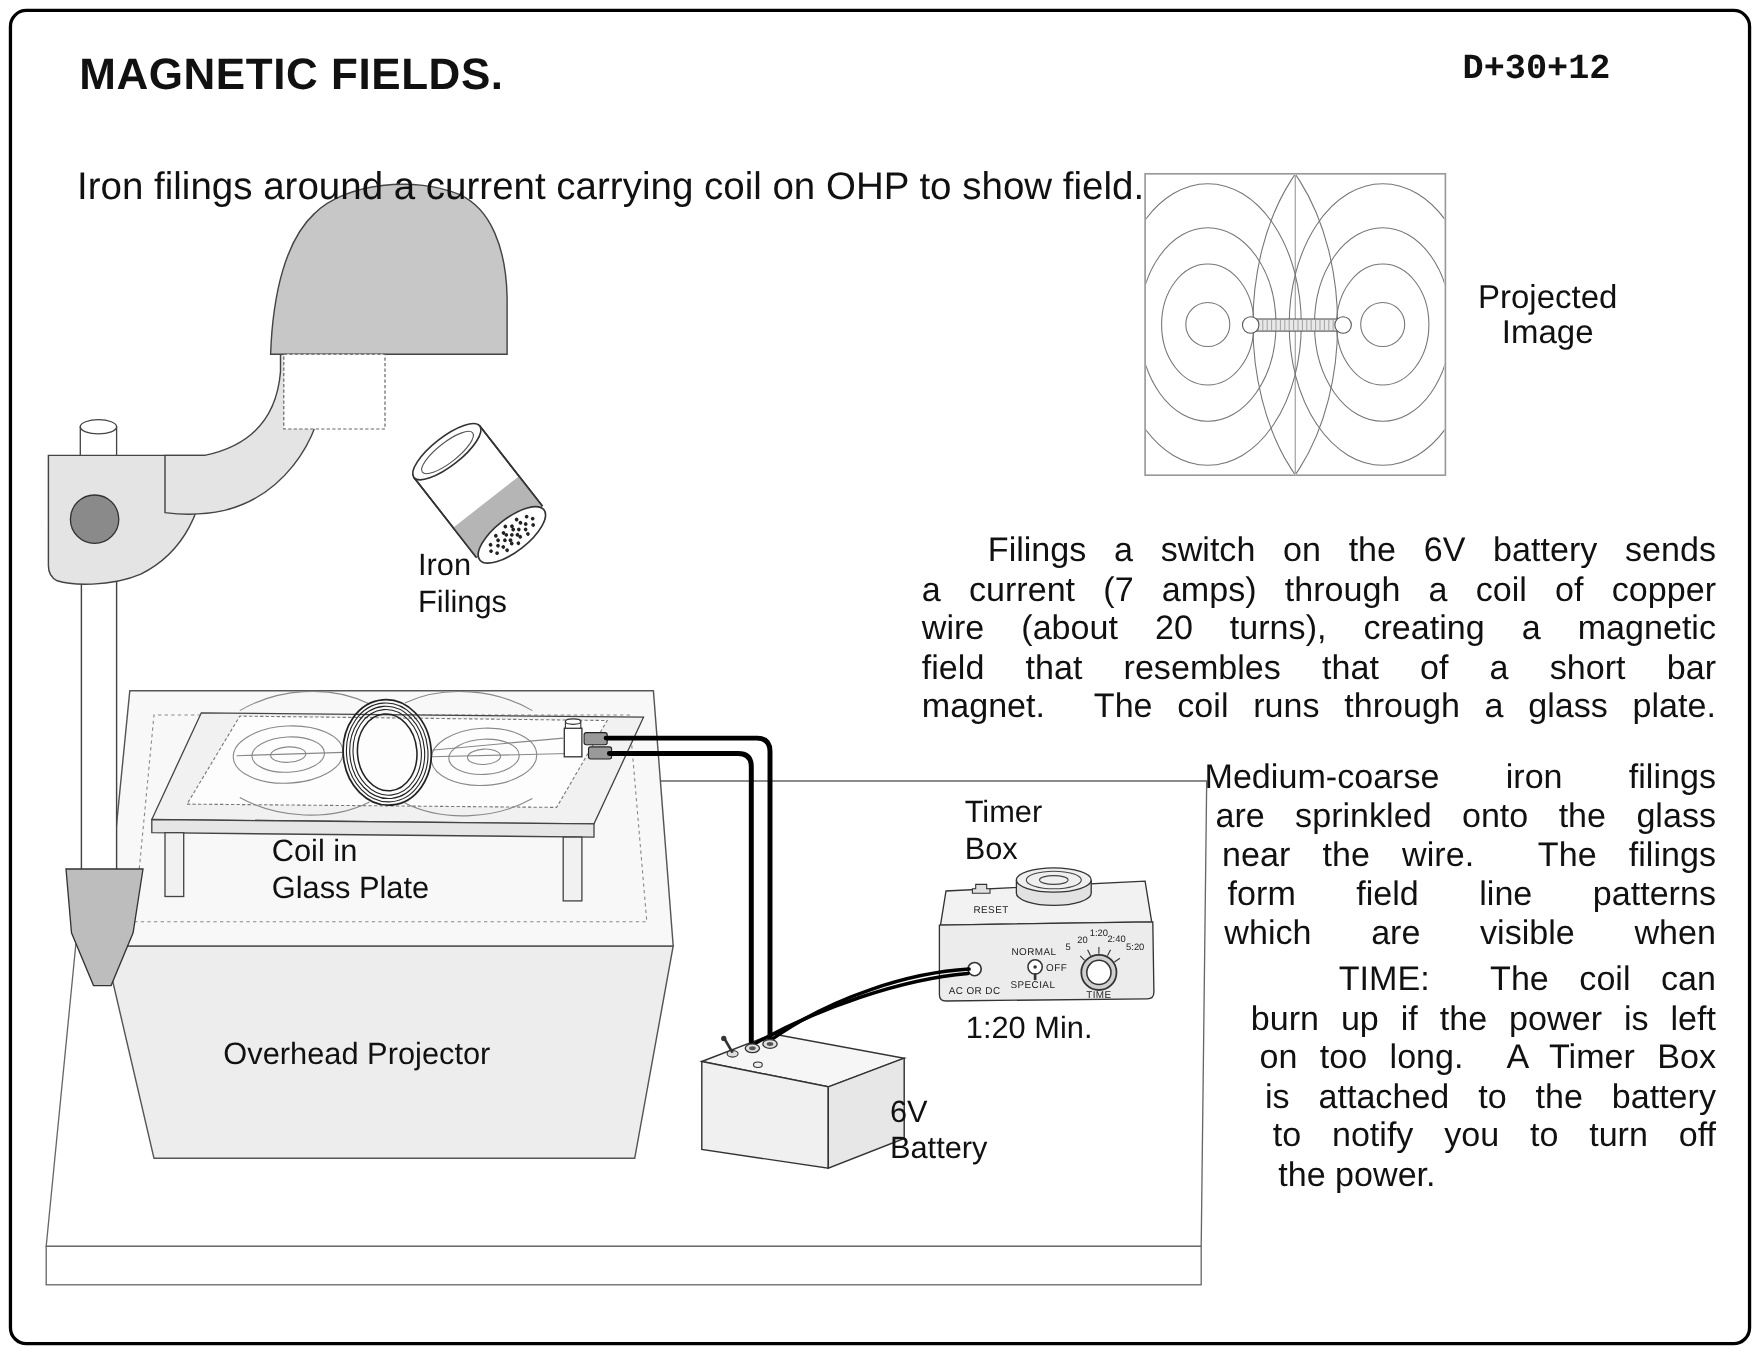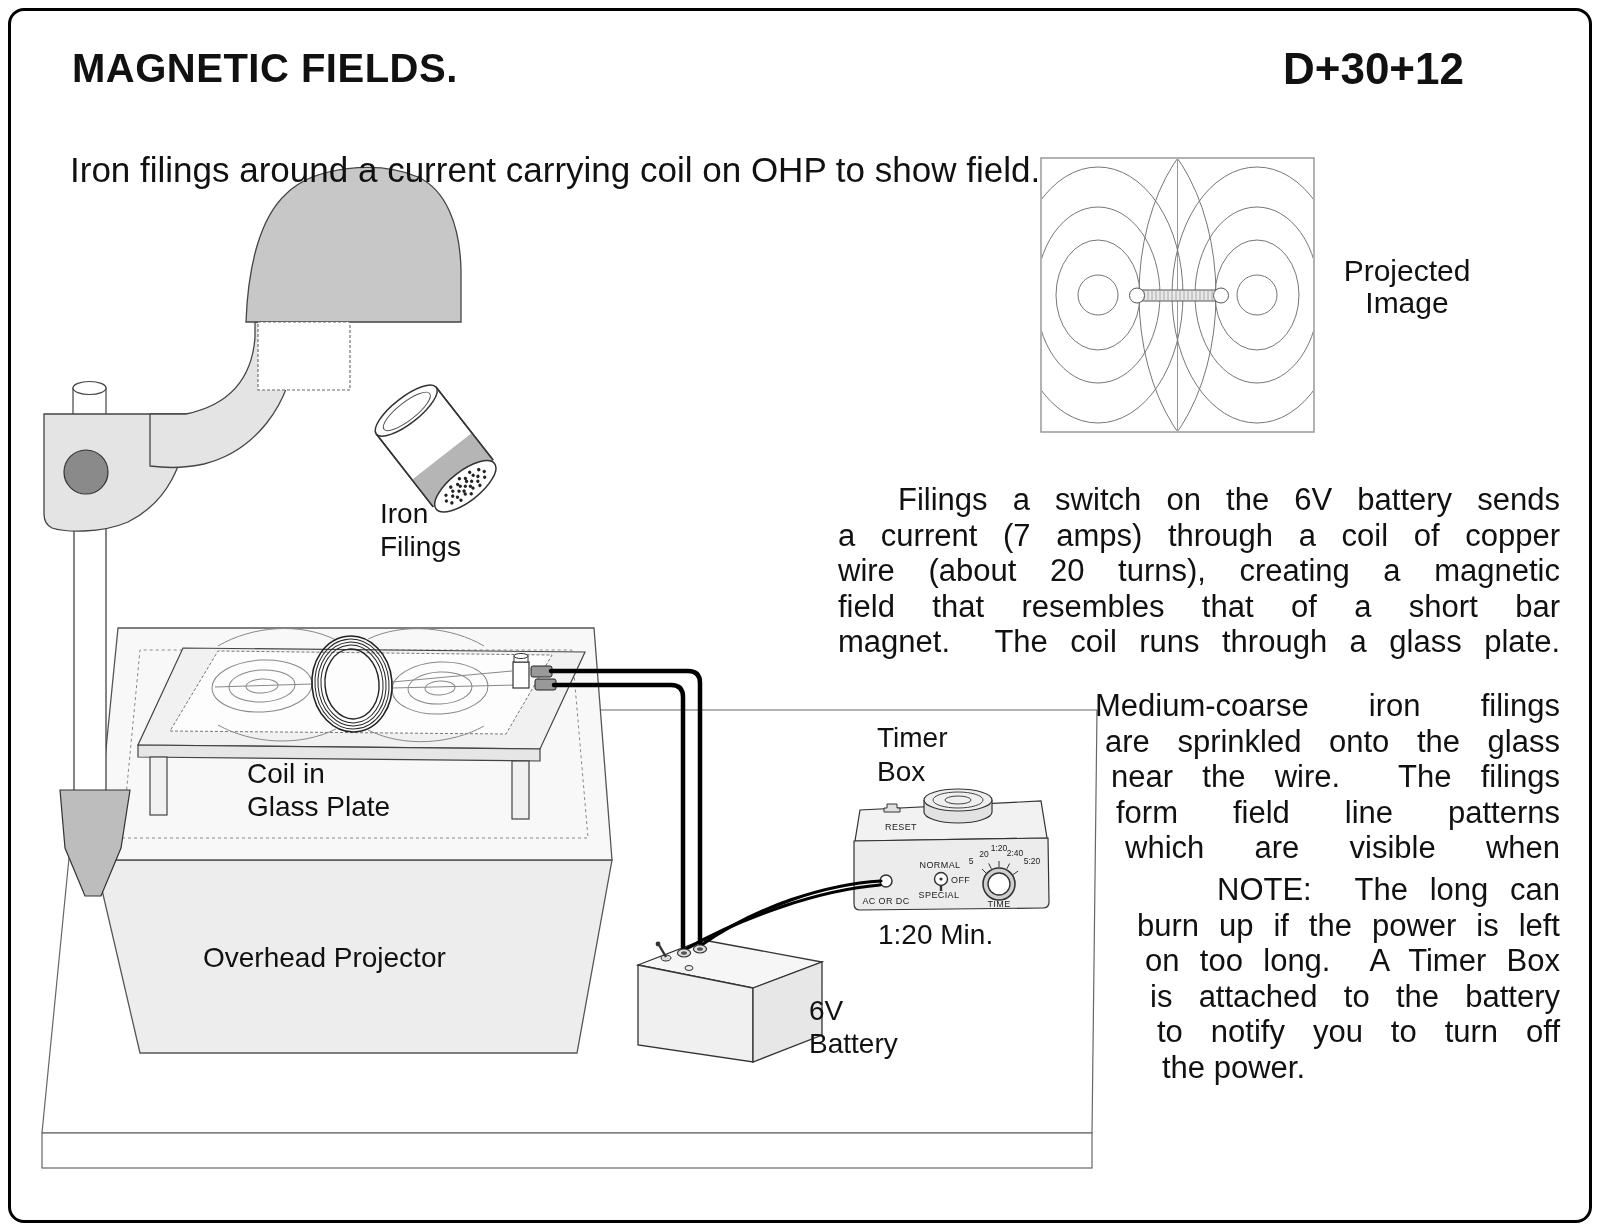--- a/index.html
+++ b/index.html
@@ -1,38 +1,38 @@
 <!DOCTYPE html>
 <html><head>
 <meta charset="utf-8">
 <style>
   html,body{margin:0;padding:0;background:#fff;}
   body{width:1600px;height:1231px;position:relative;font-family:"Liberation Sans",sans-serif;color:#111;overflow:hidden;}
   .abs{position:absolute;}
   #page-border{left:8px;top:8px;width:1578px;height:1209px;border:3px solid #000;border-radius:16px;}
   #title{left:72px;top:46px;font-size:40px;font-weight:bold;letter-spacing:.5px;}
-  #code{left:1240px;top:44px;width:224px;font-size:44px;font-weight:bold;text-align:right;}
+  #code{left:1240px;top:44px;width:224px;font-size:32px;font-weight:bold;text-align:right;font-family:Liberation Mono, monospace;}
   #subtitle{left:70px;top:150px;font-size:35px;}
   .dlabel{font-size:28px;text-align:left;line-height:33px;}
   #lbl-projected{left:1322px;top:255px;width:170px;font-size:30px;line-height:32px;text-align:center;}
   #lbl-ironfilings{left:380px;top:497px;width:125px;}
   #lbl-coil{left:247px;top:757px;width:200px;}
   #lbl-ohp{left:203px;top:941px;width:300px;}
   #lbl-timer{left:877px;top:721px;width:160px;line-height:34px;}
   #lbl-setting{left:878px;top:918px;width:170px;}
   #lbl-battery{left:809px;top:994px;width:180px;}
   .para{position:absolute;}
   .bl{font-size:31px;line-height:35.5px;height:35.5px;text-align:justify;text-align-last:justify;text-justify:inter-word;white-space:pre-wrap;}
   .nj{text-align-last:left;}
   #p1{left:838px;top:482px;width:722px;}
   #p2{left:1095px;top:659px;width:465px;margin-top:29px;}
   #p3{left:1137px;top:872px;width:423px;}
   .o0{padding-left:0;}
   .p1i{padding-left:60px;}
-  .p2a{padding-left:10px;}.p2b{padding-left:16px;}.p2c{padding-left:21px;}.p2d{padding-left:30px;}.p2e{padding-left:30px;}
+  .p2a{padding-left:10px;}.p2b{padding-left:16px;}.p2c{padding-left:21px;}.p2d{padding-left:18px;}.p2e{padding-left:30px;}
   .p3i{padding-left:80px;}
   .p3a{padding-left:0px;}.p3b{padding-left:8px;}.p3c{padding-left:13px;}.p3d{padding-left:20px;}.p3e{padding-left:25px;}
   svg text{font-family:"Liberation Sans",sans-serif;fill:#222;}
   .tiny{font-size:9px;letter-spacing:.4px;}
   .dial{font-size:8.5px;}
 </style>
 </head>
 <body>
 
 <div id="page-border" class="abs"></div>
@@ -285,19 +285,19 @@
 
 <div id="p2" class="para">
   <div class="bl o0">Medium-coarse iron filings</div>
   <div class="bl p2a">are sprinkled onto the glass</div>
   <div class="bl p2b">near the wire.  The filings</div>
   <div class="bl p2c">form field line patterns</div>
   <div class="bl p2d">which are visible when</div>
 </div>
 
 <div id="p3" class="para">
-  <div class="bl p3i">NOTE:  The long can</div>
+  <div class="bl p3i">TIME:  The coil can</div>
   <div class="bl p3a">burn up if the power is left</div>
   <div class="bl p3b">on too long.  A Timer Box</div>
   <div class="bl p3c">is attached to the battery</div>
   <div class="bl p3d">to notify you to turn off</div>
   <div class="bl p3e nj">the power.</div>
 </div>
 
 </body></html>

